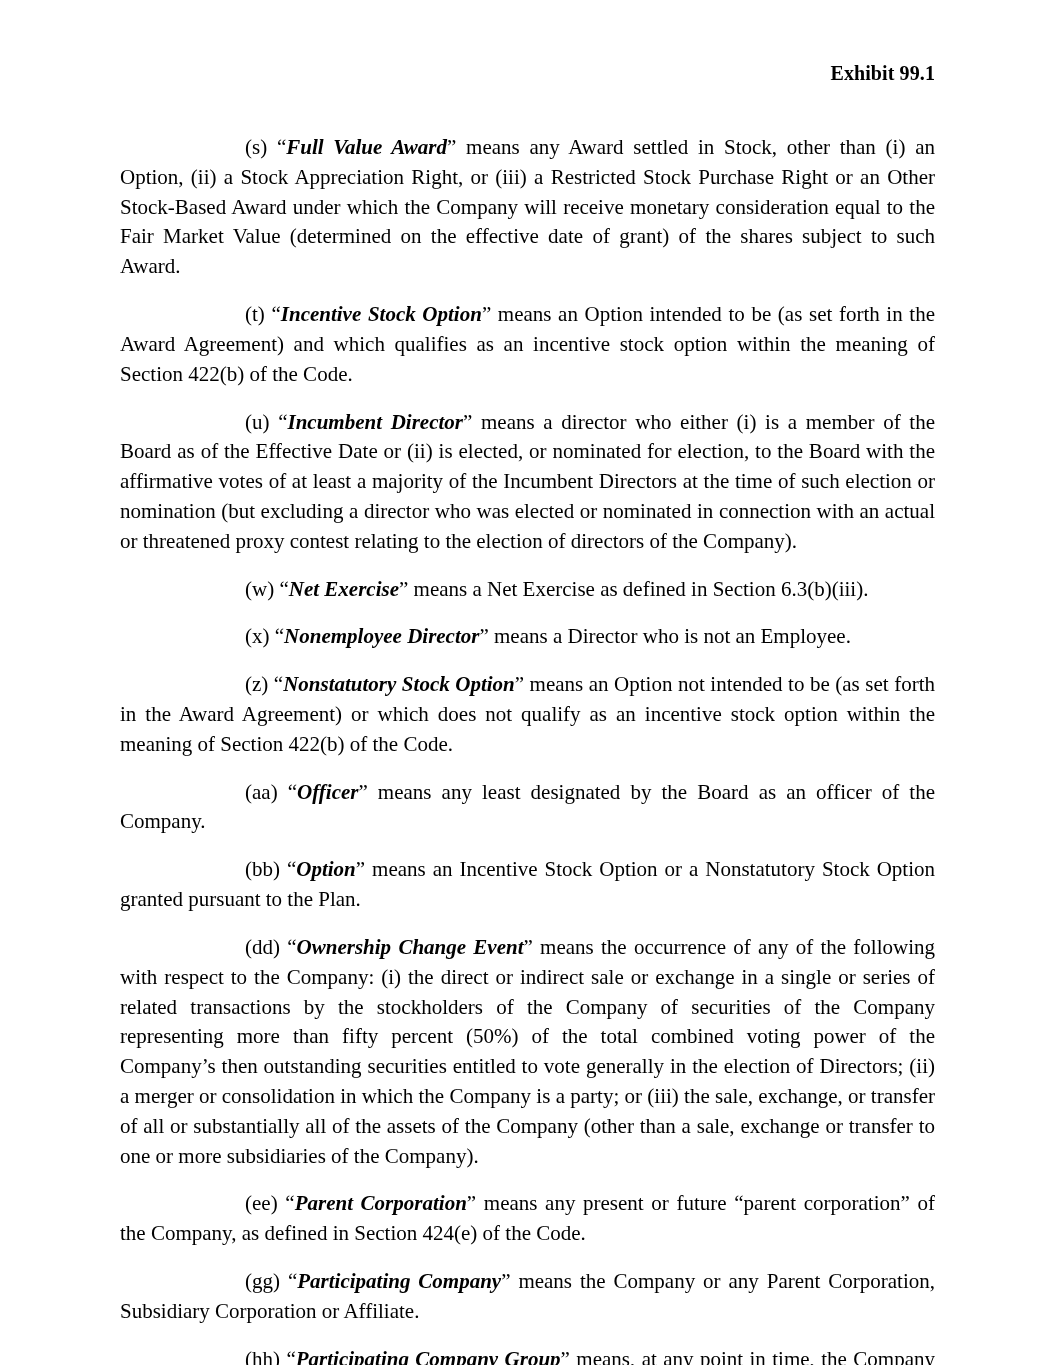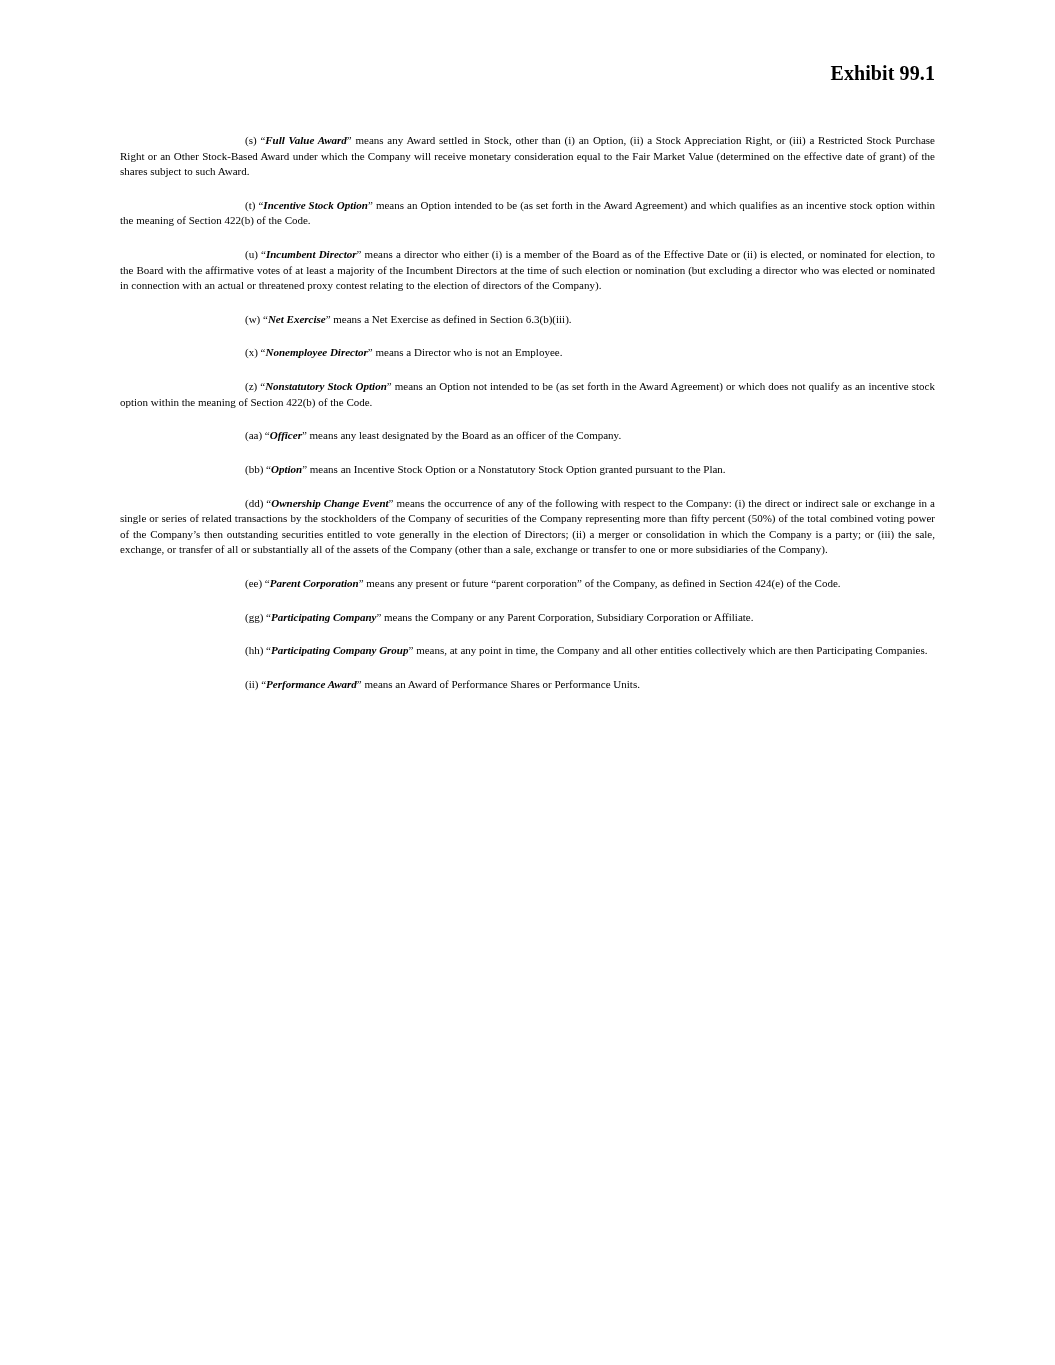--- a/index.html
+++ b/index.html
@@ -21,21 +21,21 @@
     padding: 62px 120px 40px 120px;
   }
   .exhibit-header {
     text-align: right;
     font-weight: bold;
     font-size: 20px;
     letter-spacing: 0.1px;
     margin: 0 0 48px 0;
   }
   .body-text {
-    font-size: 11px;
+    font-size: 21px;
     line-height: 1.42;
     text-align: justify;
     text-justify: inter-word;
     margin: 0 0 18px 0;
     hyphens: none;
   }
   .body-text:last-child {
     margin-bottom: 0;
   }
   .indent {

